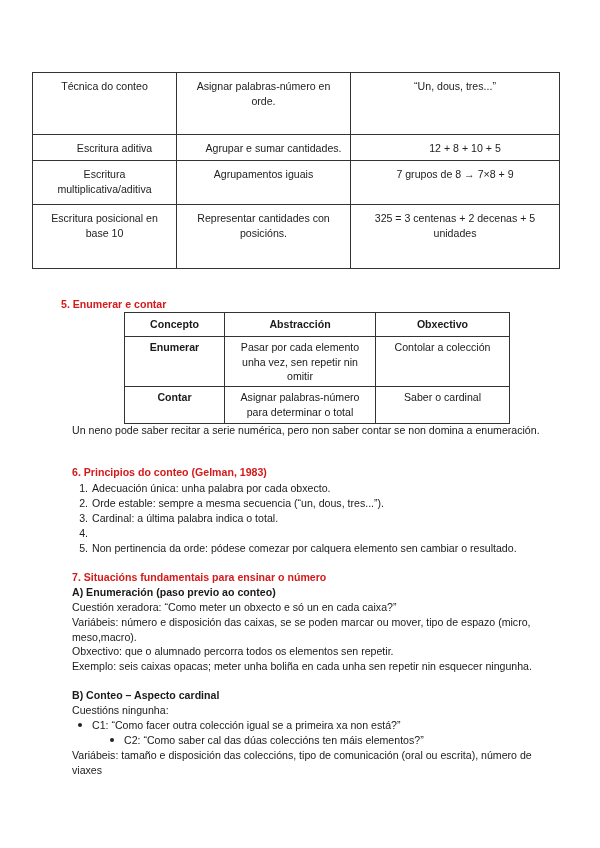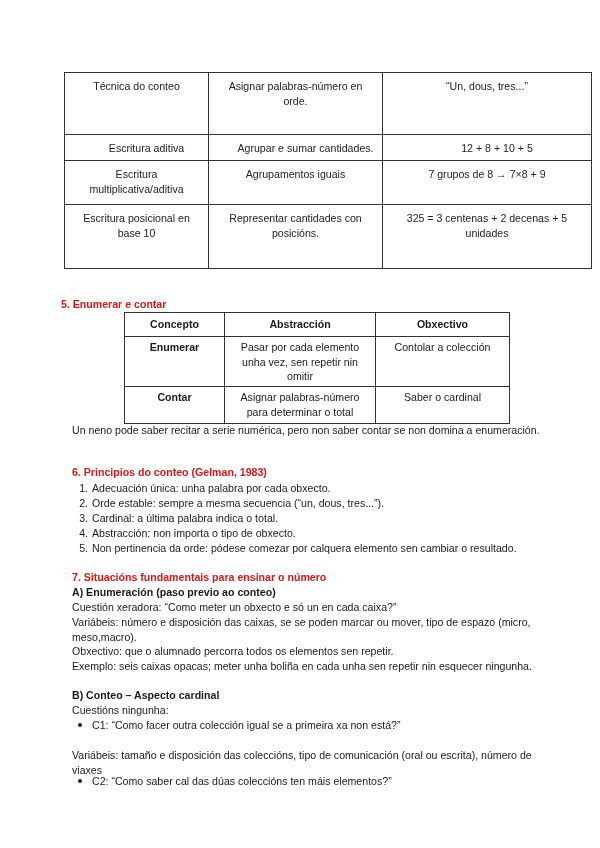--- a/index.html
+++ b/index.html
@@ -7,21 +7,21 @@
     width: 600px; height: 848px; position: relative; overflow: hidden;
     font-family: "Liberation Sans", sans-serif; color: #1a1a1a;
     font-size: 10.6px; line-height: 14.6px;
   }
   .page { position: absolute; left: 0; top: 0; width: 600px; height: 848px; background: #fff; }
 
   table { border-collapse: collapse; position: absolute; table-layout: fixed; }
   td, th { border: 1.3px solid #333; text-align: center; vertical-align: top; padding: 0; }
 
   
-  #t1 { left: 32px; top: 72px; width: 527px; margin-left: 32px; }
+  #t1 { left: 32px; top: 72px; width: 527px; }
   #t1 td { padding: 6px 8px 0 8px; color: #222; }
   #t1 col.c1 { width: 144px; } #t1 col.c2 { width: 174px; } #t1 col.c3 { width: 209px; }
   #t1 tr.r1 td { height: 55px; }
   #t1 tr.r2 td { height: 19px; padding-left: 28px; }
   #t1 tr.r3 td { height: 37px; }
   #t1 tr.r4 td { height: 57px; }
 
   
   #t2 { left: 124px; top: 312px; width: 385px; padding-left: 40px; }
   #t2 col.c1 { width: 100px; } #t2 col.c2 { width: 151px; } #t2 col.c3 { width: 134px; }
@@ -110,39 +110,38 @@
   <div class="li" style="top:496px;">
     <span class="num">2.</span>
     <span>Orde estable: sempre a mesma secuencia (“un, dous, tres...”).</span>
   </div>
   <div class="li" style="top:511px;">
     <span class="num">3.</span>
     <span>Cardinal: a última palabra indica o total.</span>
   </div>
   <div class="li" style="top:526px;">
     <span class="num">4.</span>
-    <span>Abstracción: non importa o tipo de obxecto.</span>
   </div>
   <div class="li" style="top:541px;">
     <span class="num">5.</span>
     <span>Non pertinencia da orde: pódese comezar por calquera elemento sen cambiar o resultado.</span>
   </div>
 
   <div class="red" style="left:72px; top:570px;">7. Situacións fundamentais para ensinar o número</div>
   <div class="txt bold" style="top:585px;">A) Enumeración (paso previo ao conteo)</div>
   <div class="txt" style="top:615px;">Variábeis: número e disposición das caixas, se se poden marcar ou mover, tipo de espazo (micro, meso,macro).</div>
   <div class="txt" style="top:600px;">Cuestión xeradora: “Como meter un obxecto e só un en cada caixa?”</div>
   <div class="txt" style="top:644px;">Obxectivo: que o alumnado percorra todos os elementos sen repetir.</div>
   <div class="txt" style="top:659px;">Exemplo: seis caixas opacas; meter unha boliña en cada unha sen repetir nin esquecer ningunha.</div>
 
   <div class="txt bold" style="top:688px;">B) Conteo – Aspecto cardinal</div>
   <div class="txt" style="top:703px;">Cuestións ningunha:</div>
   <div class="li" style="top:718px;">
     <span class="bullet"></span>
     <span>C1: “Como facer outra colección igual se a primeira xa non está?”</span>
   </div>
-  <div class="li" style="top:774px;">
+  <div class="li" style="top:733px;margin-left:32px;">
     <span class="bullet"></span>
     <span>C2: “Como saber cal das dúas coleccións ten máis elementos?”</span>
   </div>
   <div class="txt" style="top:748px;">Variábeis: tamaño e disposición das coleccións, tipo de comunicación (oral ou escrita), número de viaxes</div>
 
 </div>
 
 </body></html>

